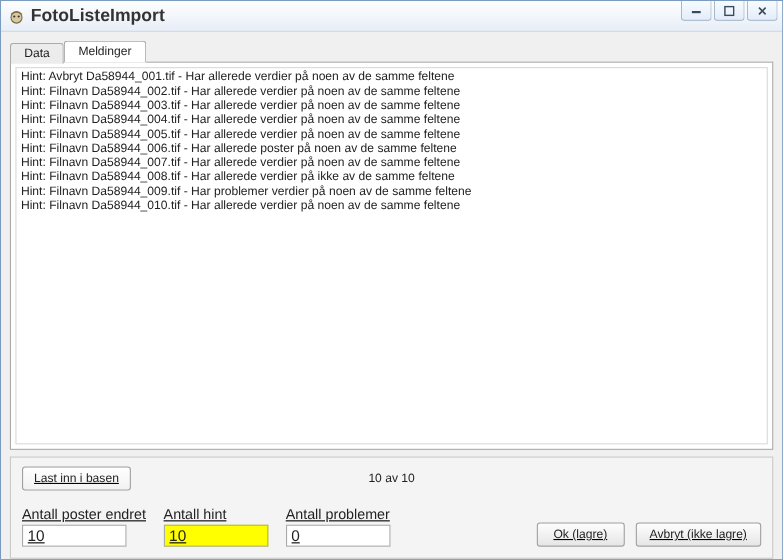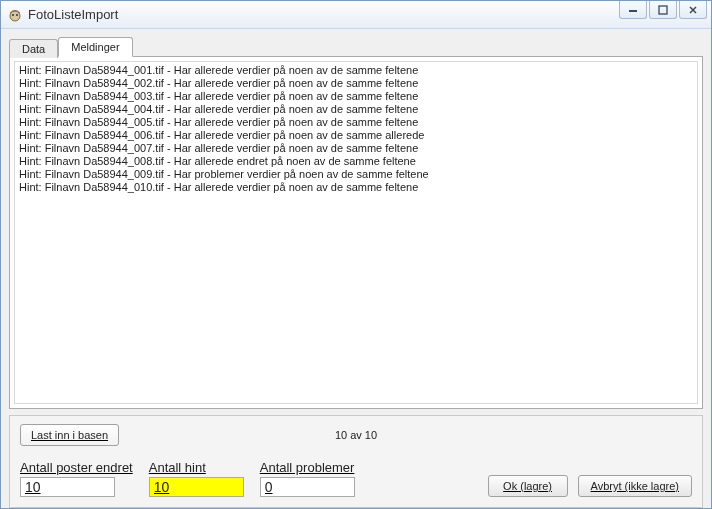--- a/index.html
+++ b/index.html
@@ -22,22 +22,23 @@
     border-bottom: 1px solid #c9d6e8;
     display: flex; align-items: center;
     padding-left: 6px;
   }
   .titlebar .icon {
     width: 16px; height: 16px;
     margin-right: 5px;
     display: inline-flex; align-items: center; justify-content: center;
   }
   .titlebar .title {
-    font-size: 13px;
+    font-size: 16px;
     color: #333;
+    font-weight: bold;
   }
   .winbuttons {
     position: absolute;
     right: 4px; top: 0;
     display: flex;
     gap: 2px;
   }
   .winbtn {
     width: 28px; height: 18px;
     border: 1px solid #a9b9cc;
@@ -217,28 +218,28 @@
   <div class="client">
 
     <div class="tabs">
       <div class="tab inactive">Data</div>
       <div class="tab active">Meldinger</div>
     </div>
 
     <div class="tabpage">
       <div class="msgbox" id="msgbox">
 
-      <div class="msgline">Hint: Filnavn Da58944_001.tif - Har allerede verdier på noen av de samme feltene</div>
+      <div class="msgline">Hint: Avbryt Da58944_001.tif - Har allerede verdier på noen av de samme feltene</div>
           <div class="msgline">Hint: Filnavn Da58944_002.tif - Har allerede verdier på noen av de samme feltene</div>
           <div class="msgline">Hint: Filnavn Da58944_003.tif - Har allerede verdier på noen av de samme feltene</div>
           <div class="msgline">Hint: Filnavn Da58944_004.tif - Har allerede verdier på noen av de samme feltene</div>
           <div class="msgline">Hint: Filnavn Da58944_005.tif - Har allerede verdier på noen av de samme feltene</div>
-          <div class="msgline">Hint: Filnavn Da58944_006.tif - Har allerede verdier på noen av de samme allerede</div>
+          <div class="msgline">Hint: Filnavn Da58944_006.tif - Har allerede poster på noen av de samme feltene</div>
           <div class="msgline">Hint: Filnavn Da58944_007.tif - Har allerede verdier på noen av de samme feltene</div>
-          <div class="msgline">Hint: Filnavn Da58944_008.tif - Har allerede endret på noen av de samme feltene</div>
+          <div class="msgline">Hint: Filnavn Da58944_008.tif - Har allerede verdier på ikke av de samme feltene</div>
           <div class="msgline">Hint: Filnavn Da58944_009.tif - Har problemer verdier på noen av de samme feltene</div>
           <div class="msgline">Hint: Filnavn Da58944_010.tif - Har allerede verdier på noen av de samme feltene</div>
         </div>
     </div>
 
     <div class="bottompanel">
 
       <div class="toprow">
         <div class="btn light">Last inn i basen</div>
         <div class="statuscount">10 av 10</div>

